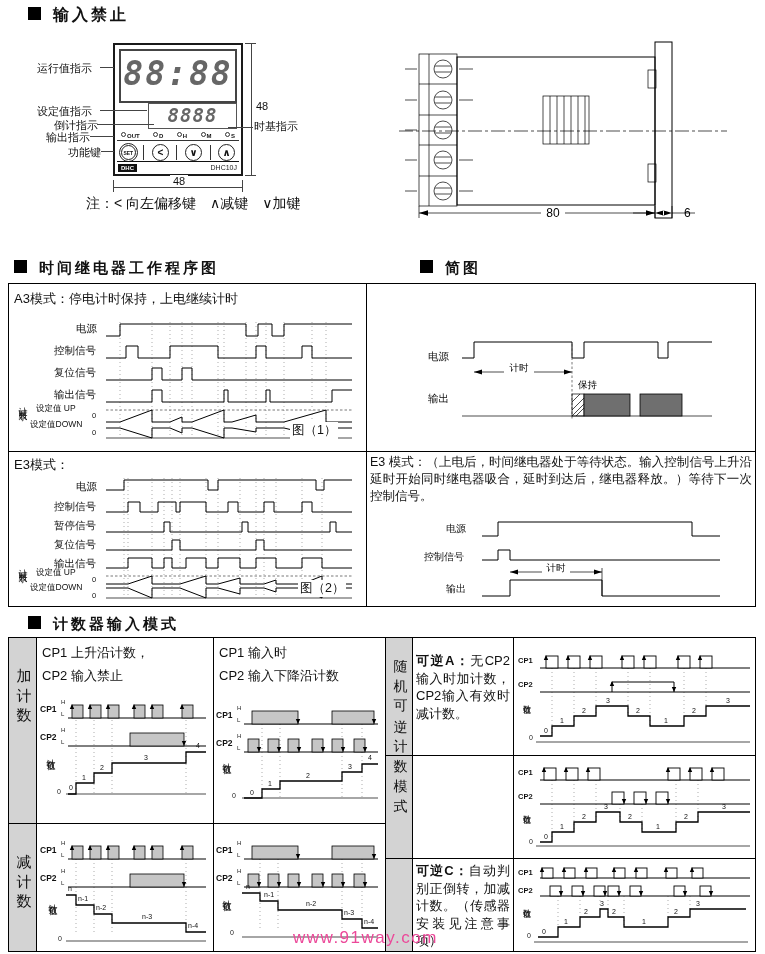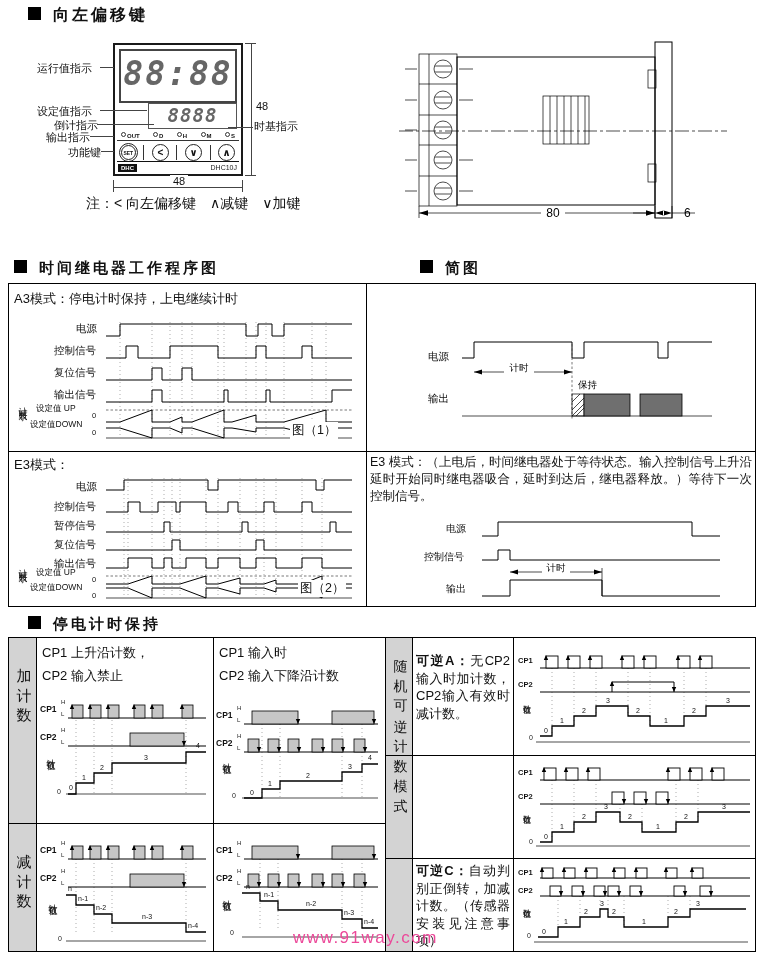--- a/index.html
+++ b/index.html
@@ -57,21 +57,21 @@
   .brandrow{position:absolute;left:2px;right:2px;bottom:1px;height:11px;border-top:1.5px solid #111;display:flex;
             justify-content:space-between;align-items:center}
   .brand{background:#111;color:#fff;font-size:6px;font-weight:bold;padding:0 3px;line-height:8px;margin-left:1px}
   .model{font-size:7px;color:#222;margin-right:2px}
 </style>
 </head>
 <body>
 
 <div class="page">
 
-  <div class="hdr" style="left:28px;top:5px"><span class="sq"></span><span>向左偏移键</span></div>
+  <div class="hdr" style="left:28px;top:5px"><span class="sq"></span><span>输入禁止</span></div>
 
   <div class="panel">
     <div class="disp1"><span>88:88</span></div>
     <div class="disp2"><span>8888</span></div>
     <div class="ledrow">
       <span class="led"><i class="dot"></i><b>OUT</b></span>
       <span class="led"><i class="dot"></i><b>D</b></span>
       <span class="led"><i class="dot"></i><b>H</b></span>
       <span class="led"><i class="dot"></i><b>M</b></span>
       <span class="led"><i class="dot"></i><b>S</b></span>
@@ -239,21 +239,21 @@
       <polyline class="wf" points="2,48 18,48 18,38 30,38 30,48 240,48"></polyline>
       <line class="thin" x1="30" y1="60" x2="122" y2="60"></line>
       <path class="ar" d="M30,60 l8,-2.5 v5 z M122,60 l-8,-2.5 v5 z"></path>
       <path class="thin" d="M122,56 V84"></path>
       <rect x="62" y="51" width="28" height="10" fill="#fff"></rect>
       <text x="76" y="59" font-size="9.5" text-anchor="middle">计时</text>
       <polyline class="wf" points="2,84 30,84 30,68 122,68 122,84 240,84"></polyline>
     </svg>
   </div>
 
-  <div class="hdr" style="left:28px;top:615px;font-size:15px"><span class="sq"></span><span>停电计时保持</span></div>
+  <div class="hdr" style="left:28px;top:615px;font-size:15px"><span class="sq"></span><span>计数器输入模式</span></div>
 
   <div class="bdr" style="left:8px;top:637px;width:748px;height:315px;box-sizing:border-box"></div>
   <div class="gray" style="left:9px;top:638px;width:27px;height:313px"></div>
   <div class="gray" style="left:386px;top:638px;width:26px;height:313px"></div>
   <div class="vdiv" style="left:36px;top:637px;height:315px"></div>
   <div class="vdiv" style="left:213px;top:637px;height:315px"></div>
   <div class="vdiv" style="left:385px;top:637px;height:315px"></div>
   <div class="vdiv" style="left:412px;top:637px;height:315px"></div>
   <div class="vdiv" style="left:513px;top:637px;height:315px"></div>
   <div class="hdivl" style="left:8px;top:823px;width:378px"></div>

